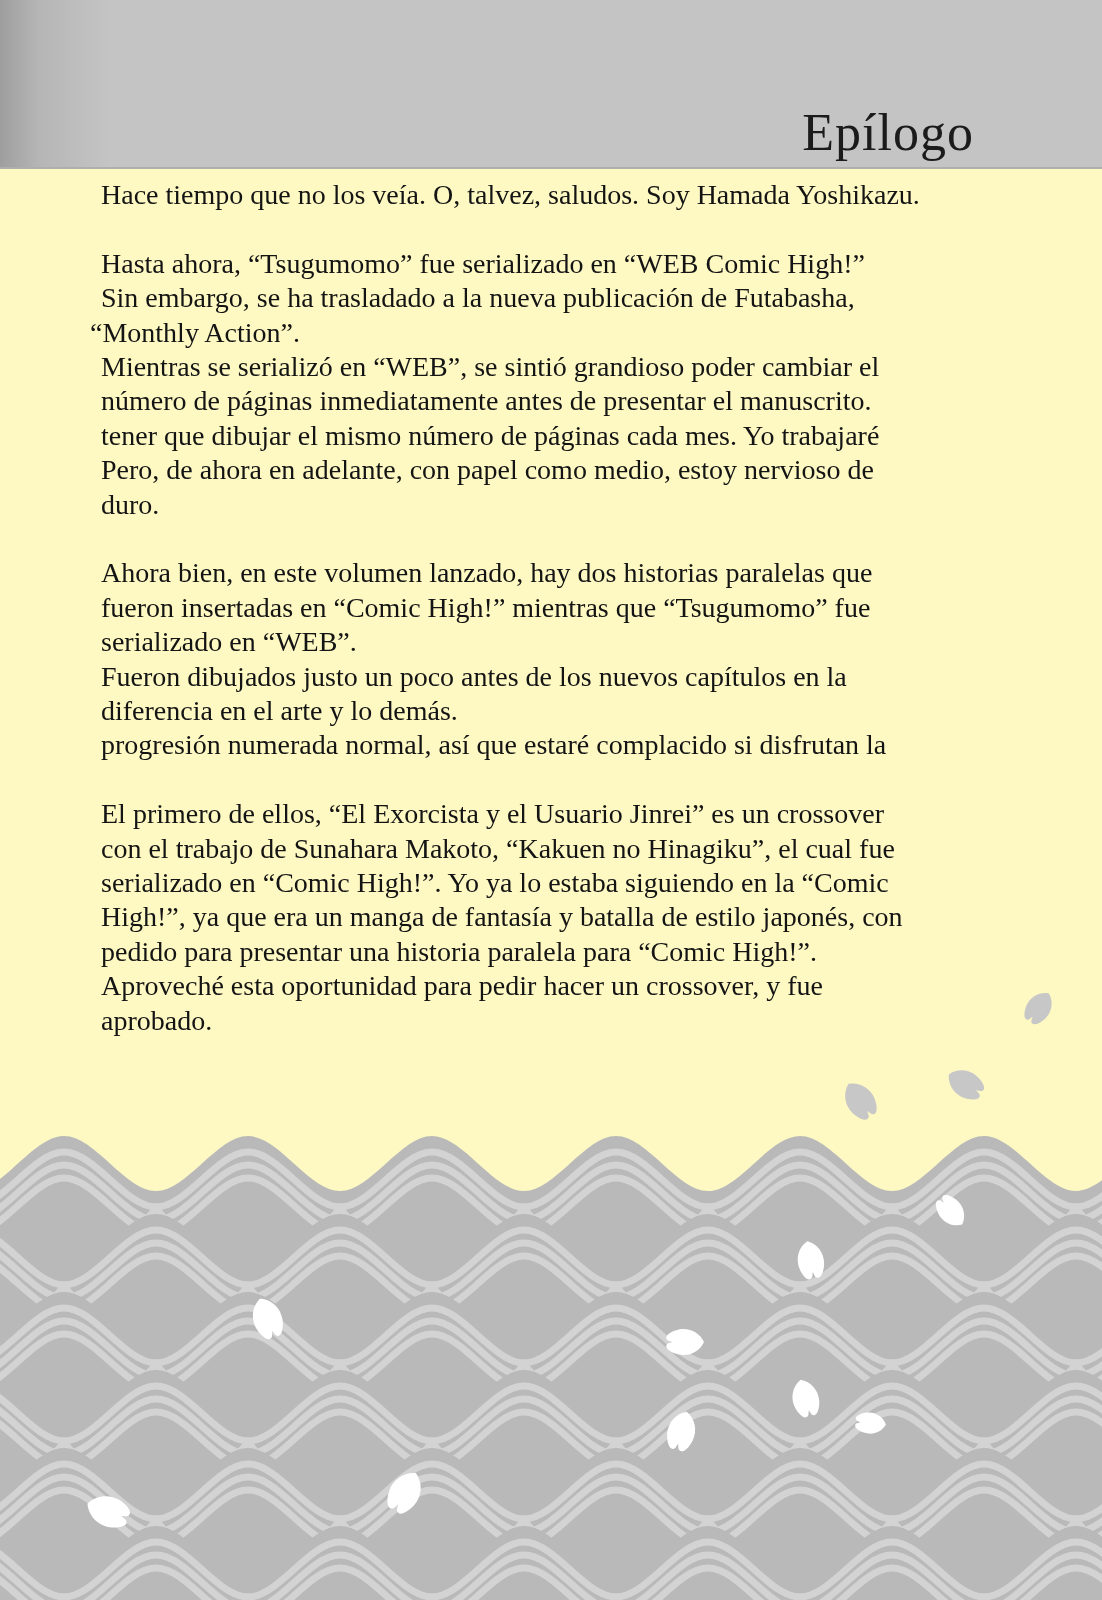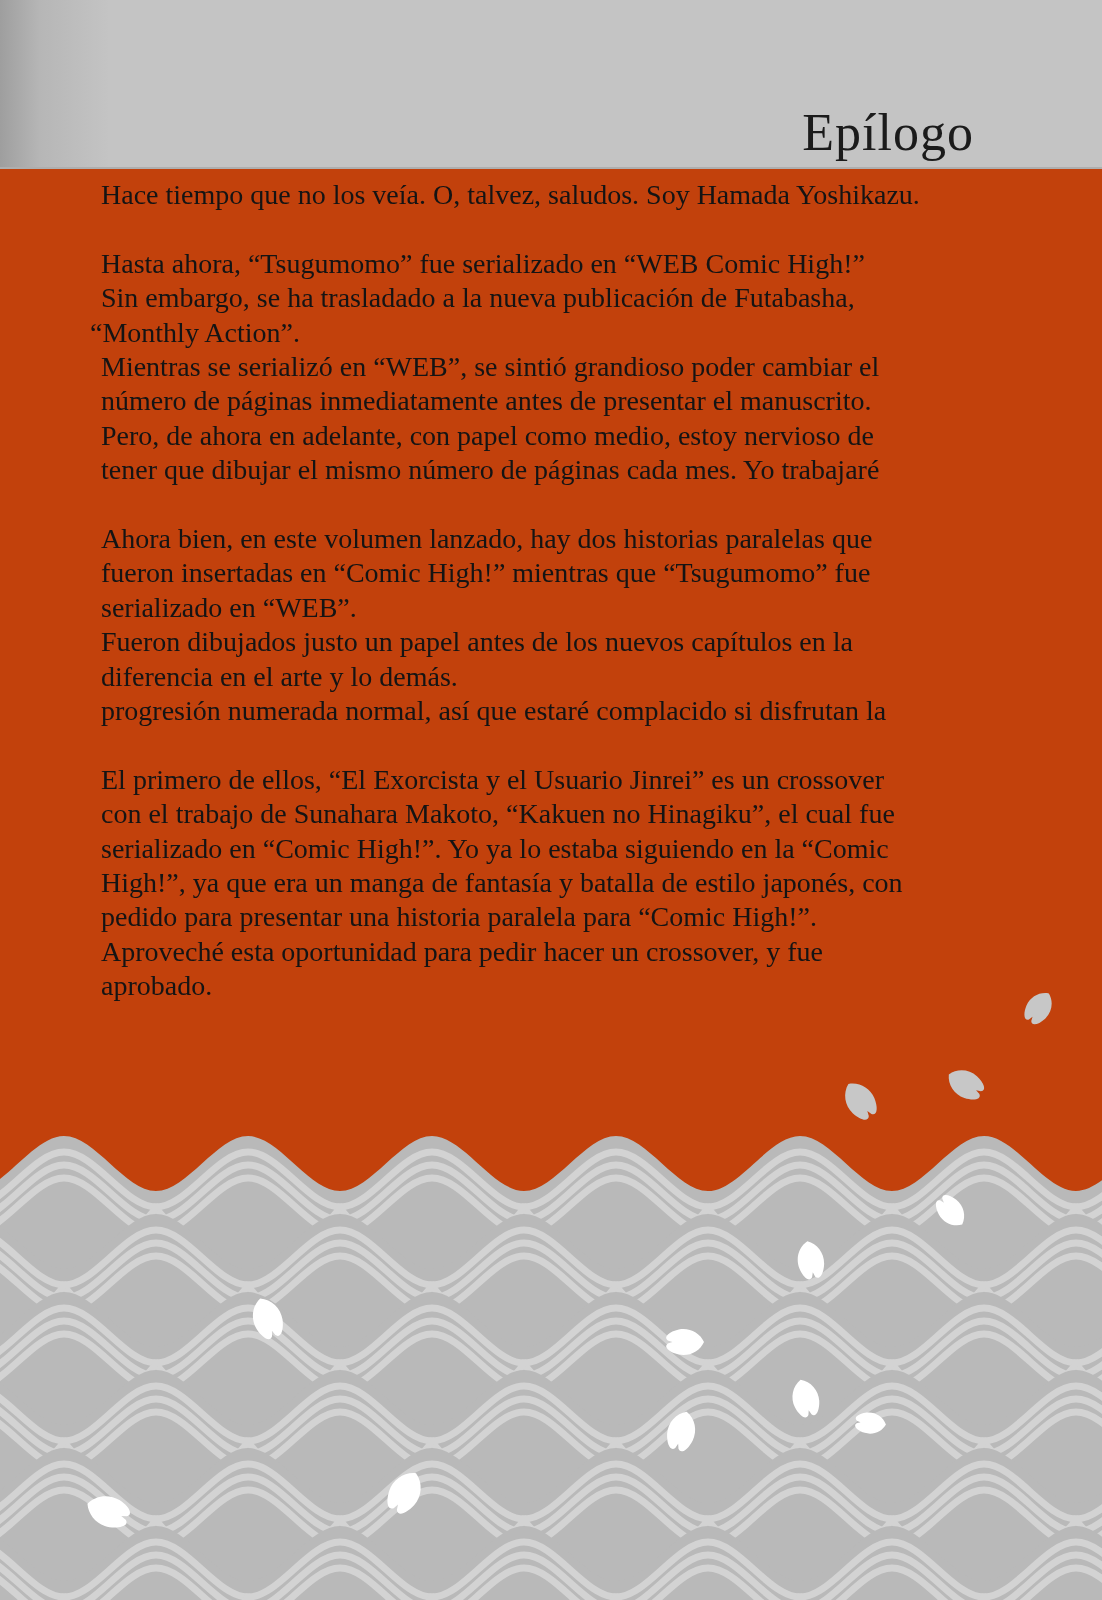--- a/index.html
+++ b/index.html
@@ -1,20 +1,20 @@
 <!DOCTYPE html>
 <html><head>
 <meta charset="utf-8">
 <style>
   html,body{margin:0;padding:0;background:#e8e8e8;}
   .page{
     position:relative;
     width:1102px;height:1600px;
     margin:0 auto;
-    background:#c2410c;
+    background:#fef9c3;
     overflow:hidden;
     font-family:"Liberation Serif", serif;
     color:#141414;
   }
   
   .banner{
     position:absolute;top:0;left:0;
     width:1102px;height:169px;
     background:
       linear-gradient(to right, rgba(60,60,60,.28), rgba(60,60,60,.10) 40px, rgba(60,60,60,0) 110px),
@@ -59,28 +59,29 @@
   <main class="body-text" id="body-text">
       <div class="block">
         <div class="line">Hace tiempo que no los veía. O, talvez, saludos. Soy Hamada Yoshikazu.</div>
       </div>
       <div class="block">
         <div class="line">Hasta ahora, “Tsugumomo” fue serializado en “WEB Comic High!”</div>
         <div class="line">Sin embargo, se ha trasladado a la nueva publicación de Futabasha,</div>
         <div class="line hang">“Monthly Action”.</div>
         <div class="line">Mientras se serializó en “WEB”, se sintió grandioso poder cambiar el</div>
         <div class="line">número de páginas inmediatamente antes de presentar el manuscrito.</div>
+        <div class="line">tener que dibujar el mismo número de páginas cada mes. Yo trabajaré</div>
         <div class="line">Pero, de ahora en adelante, con papel como medio, estoy nervioso de</div>
-        <div class="line">tener que dibujar el mismo número de páginas cada mes. Yo trabajaré</div>
+        <div class="line">duro.</div>
       </div>
       <div class="block">
         <div class="line">Ahora bien, en este volumen lanzado, hay dos historias paralelas que</div>
         <div class="line">fueron insertadas en “Comic High!” mientras que “Tsugumomo” fue</div>
         <div class="line">serializado en “WEB”.</div>
-        <div class="line">Fueron dibujados justo un papel antes de los nuevos capítulos en la</div>
+        <div class="line">Fueron dibujados justo un poco antes de los nuevos capítulos en la</div>
         <div class="line">diferencia en el arte y lo demás.</div>
         <div class="line">progresión numerada normal, así que estaré complacido si disfrutan la</div>
       </div>
       <div class="block">
         <div class="line">El primero de ellos, “El Exorcista y el Usuario Jinrei” es un crossover</div>
         <div class="line">con el trabajo de Sunahara Makoto, “Kakuen no Hinagiku”, el cual fue</div>
         <div class="line">serializado en “Comic High!”. Yo ya lo estaba siguiendo en la “Comic</div>
         <div class="line">High!”, ya que era un manga de fantasía y batalla de estilo japonés, con</div>
         <div class="line">pedido para presentar una historia paralela para “Comic High!”.</div>
         <div class="line">Aproveché esta oportunidad para pedir hacer un crossover, y fue</div>

